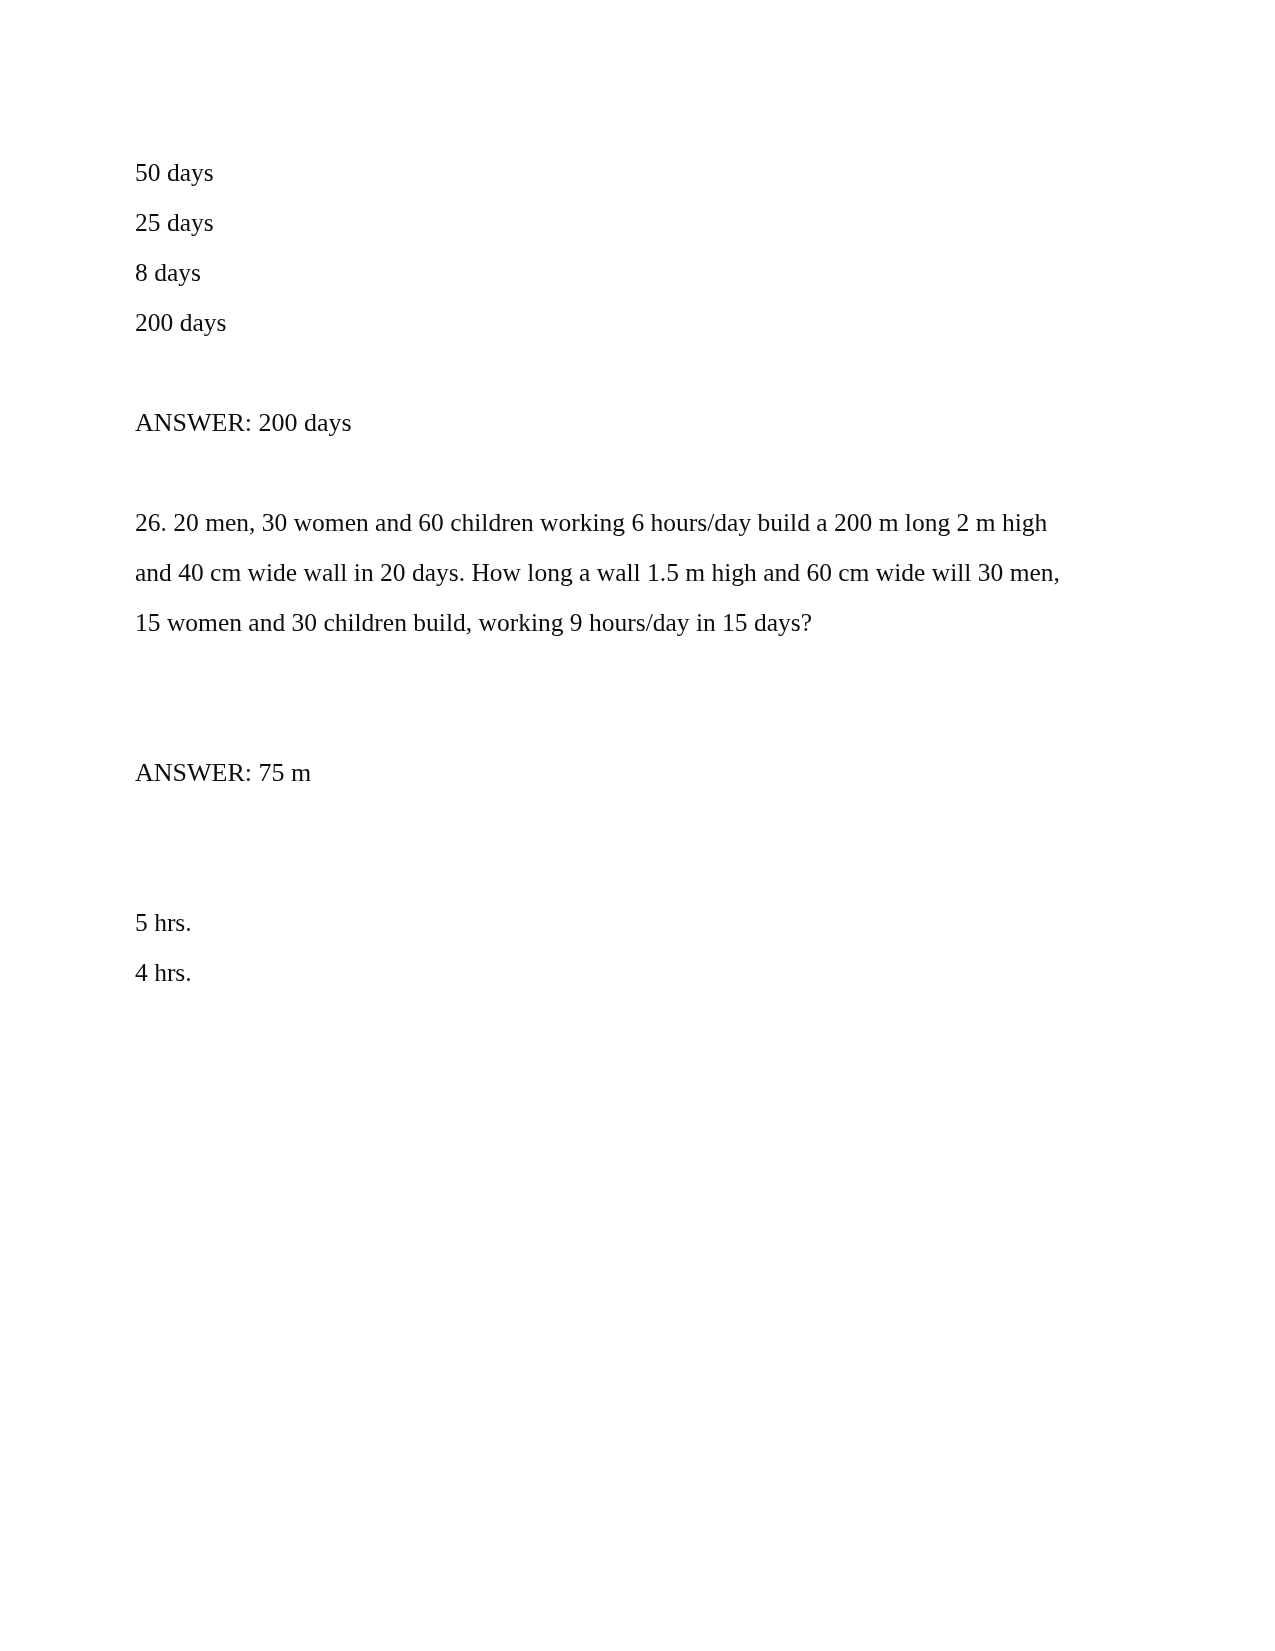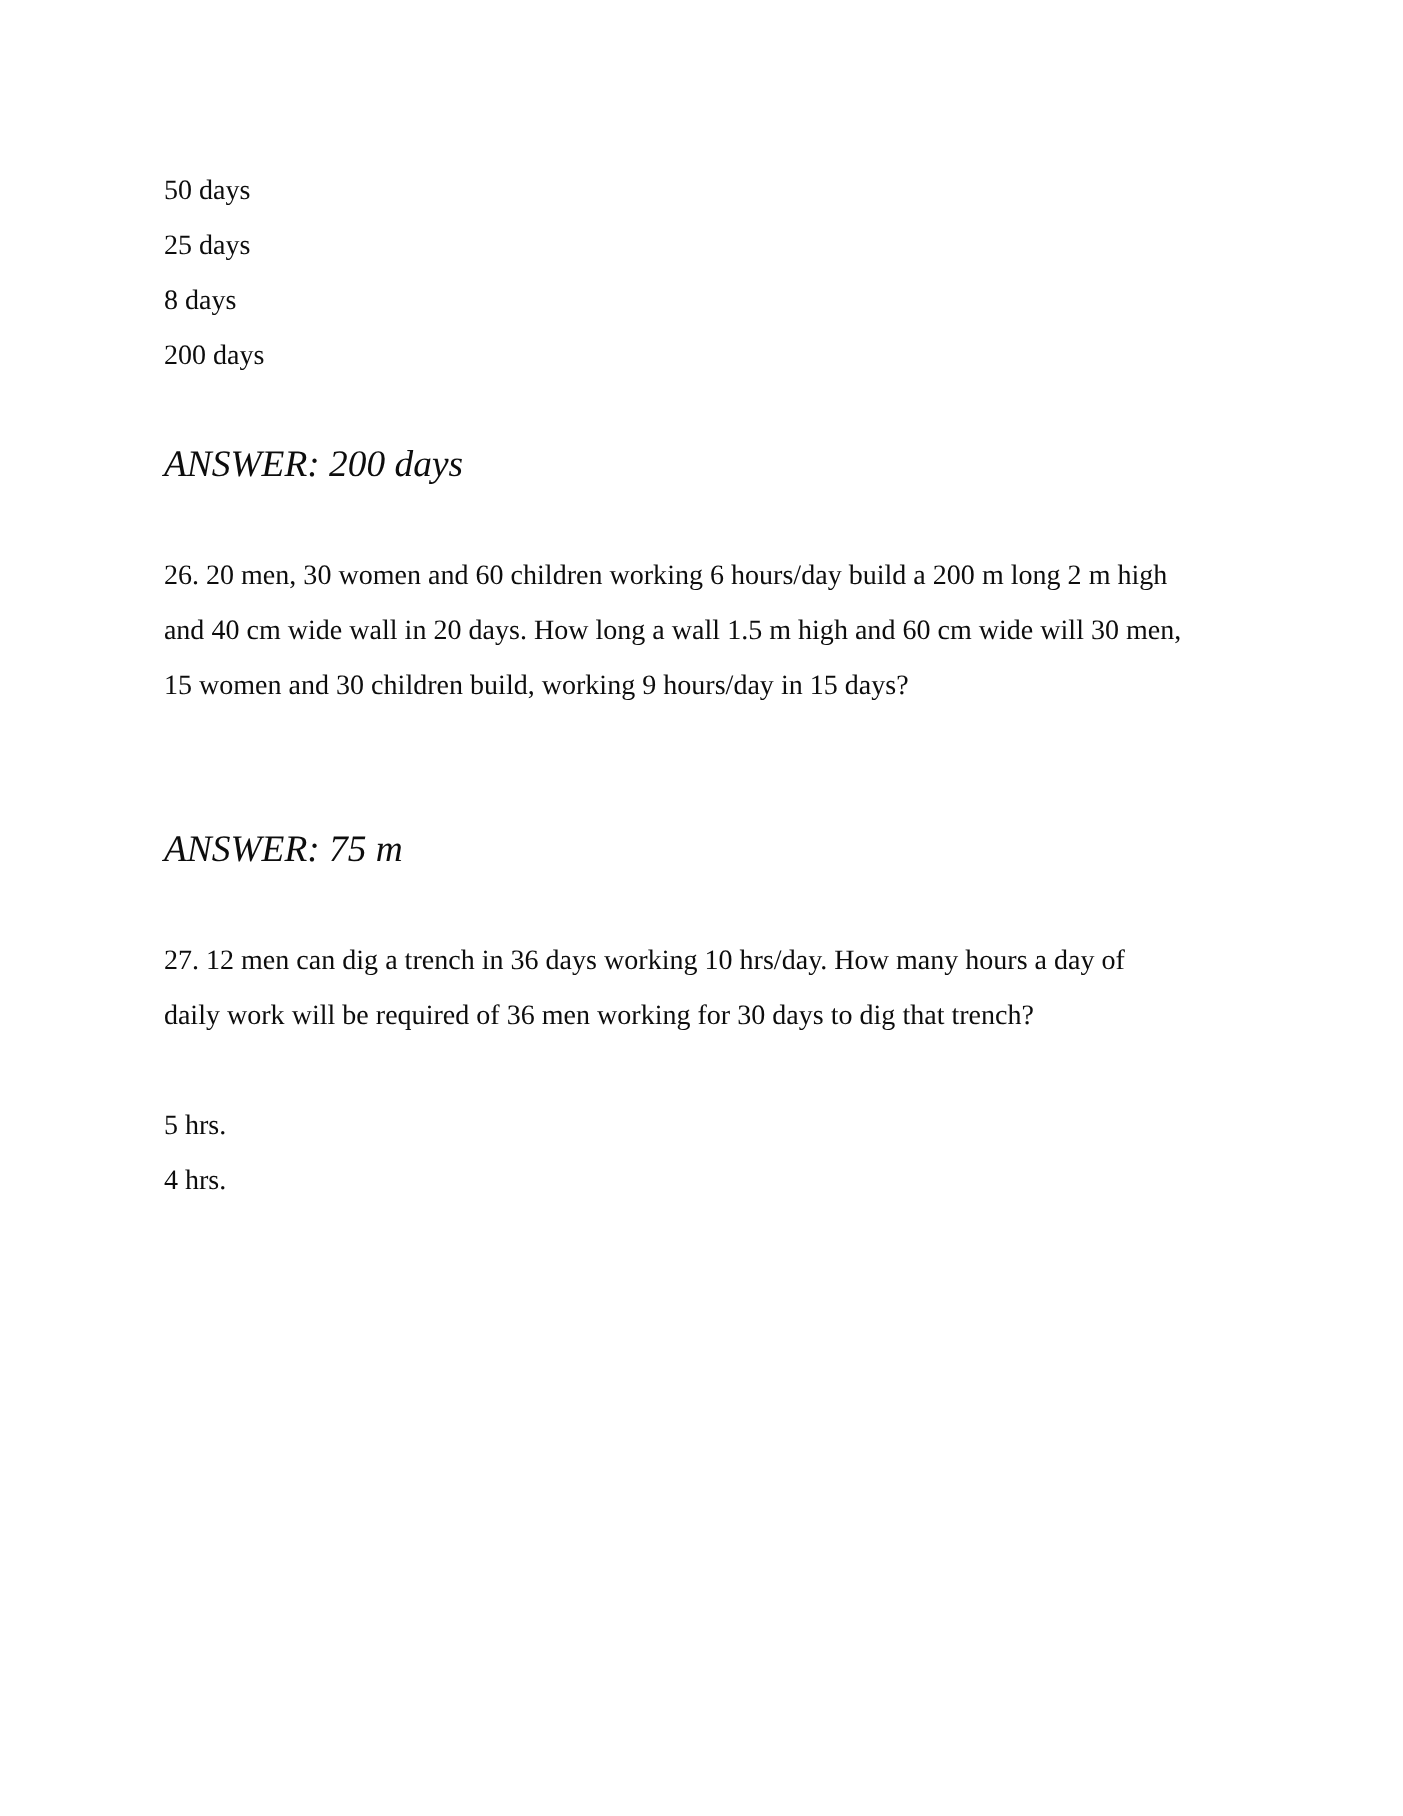--- a/index.html
+++ b/index.html
@@ -14,46 +14,45 @@
   .page {
     width: 1275px;
     height: 1651px;
     box-sizing: border-box;
     background: #ffffff;
     position: relative;
     overflow: hidden;
   }
   .content {
     position: absolute;
-    left: 149px;
+    left: 135px;
     top: 148px;
     width: 940px;
   }
   .opt-list {
     margin: 0;
     padding: 0;
     list-style: none;
   }
   .opt-list li {
     font-size: 25.5px;
     line-height: 50px;
     white-space: nowrap;
   }
   .para {
     font-size: 25.5px;
     line-height: 50px;
     text-align: left;
     margin: 0;
   }
   .answer {
-    font-size: 34px;
+    font-size: 26px;
     line-height: 50px;
     margin: 0;
     white-space: nowrap;
-    font-style: italic;
   }
   .gap {
     height: 50px;
   }
   .q-block {
     width: 930px;
     font-family: Liberation Serif, serif;
   }
 </style>
 </head>
@@ -81,21 +80,20 @@
 
     <ul class="opt-list">
     </ul>
 
     <div class="gap"></div>
 
     <p class="answer">ANSWER: 75 m</p>
 
     <div class="gap"></div>
 
-    <p class="para q-block">27. 12 men can dig a trench in 36 days working 10 hrs/day. How many hours a day of daily work will be required of 36 men working for 30 days to dig that trench?</p>
 
     <div class="gap"></div>
 
     <ul class="opt-list">
       <li>5 hrs.</li>
       <li>4 hrs.</li>
     </ul>
 
   </div>
 </div>

